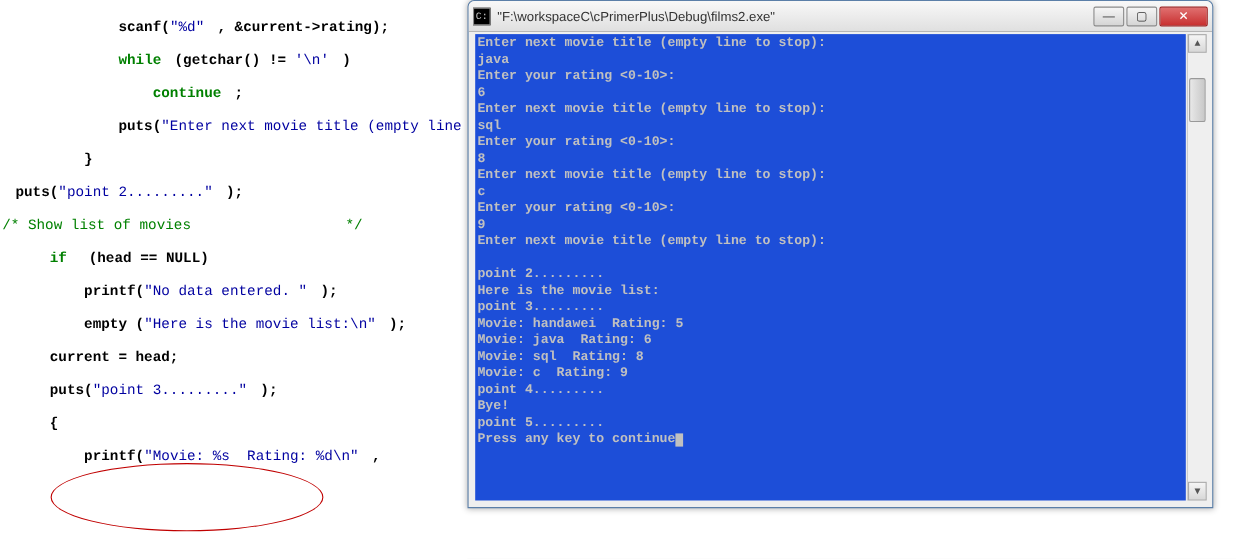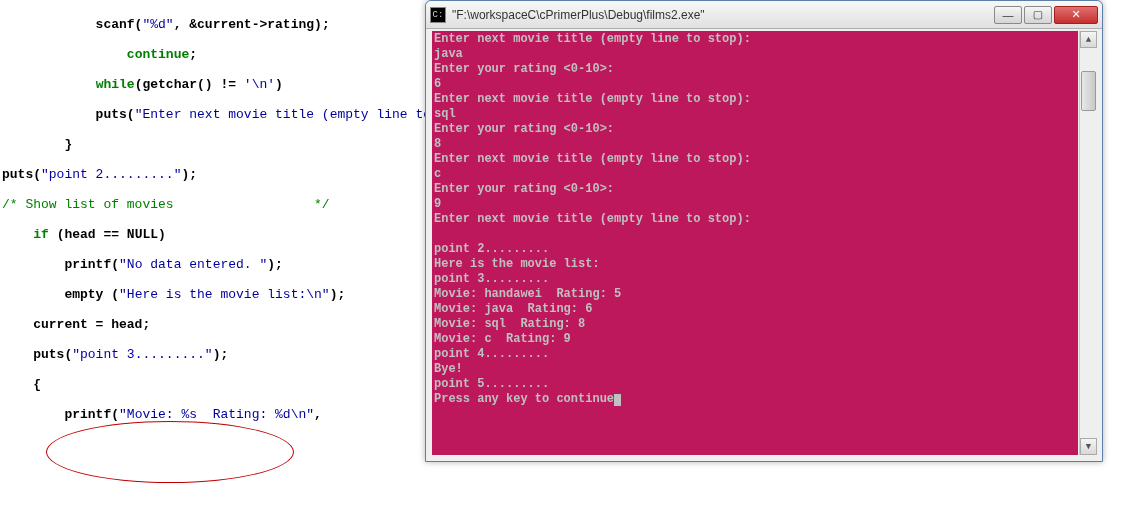--- a/index.html
+++ b/index.html
@@ -21,21 +21,21 @@
     background: #fff;
     padding: 2px 0 0 2px;
     line-height: 15px;
     white-space: pre;
     overflow: hidden;
   }
   .code-line { display: block; }
   .kw { color: #008000; font-weight: bold; }
   .cmt { color: #008000; text-align: right; }
   .str { color: #0000a0; }
-  .txt { color: #000; font-weight: bold; }
+  .txt { color: #000; font-weight: bold; margin-left: 12px; }
 
   .ellipse {
     position: absolute;
     left: 46px;
     top: 421px;
     width: 248px;
     height: 62px;
     border: 1px solid #c00000;
     border-radius: 50%;
     pointer-events: none;
@@ -98,21 +98,21 @@
     border-color: #a02020;
     color: #fff;
     width: 44px;
   }
   .console-body {
     position: absolute;
     left: 6px;
     top: 30px;
     right: 24px;
     bottom: 6px;
-    background: #be185d;
+    background: #1d4ed8;
     color: #c0c0c0;
     font-family: "Lucida Console", "Courier New", monospace;
     font-size: 12px;
     line-height: 15px;
     padding: 1px 2px;
     white-space: pre;
     overflow: hidden;
     font-weight: bold;
   }
   .vscroll {
@@ -151,22 +151,22 @@
     height: 12px;
     background: #c0c0c0;
     vertical-align: text-bottom;
   }
 </style>
 </head>
 <body>
 
 <div class="code-pane">
 <span class="code-line"><span class="txt">            scanf(</span><span class="str">"%d"</span><span class="txt">, &amp;current-&gt;rating);</span></span>
+<span class="code-line"><span class="txt">            </span><span class="kw">while</span><span class="txt">(getchar() != </span><span class="str">'\n'</span><span class="txt">)</span></span>
 <span class="code-line"><span class="txt">                </span><span class="kw">continue</span><span class="txt">;</span></span>
-<span class="code-line"><span class="txt">            </span><span class="kw">while</span><span class="txt">(getchar() != </span><span class="str">'\n'</span><span class="txt">)</span></span>
 <span class="code-line"><span class="txt">            puts(</span><span class="str">"Enter next movie title (empty line to</span><span class="txt"></span></span>
 <span class="code-line"><span class="txt">        }</span></span>
 <span class="code-line"><span class="txt">puts(</span><span class="str">"point 2........."</span><span class="txt">);</span></span>
 <span class="code-line"><span class="cmt">/* Show list of movies                  */</span></span>
 <span class="code-line"><span class="txt">    </span><span class="kw">if</span><span class="txt"> (head == NULL)</span></span>
 <span class="code-line"><span class="txt">        printf(</span><span class="str">"No data entered. "</span><span class="txt">);</span></span>
 <span class="code-line"><span class="txt">        empty (</span><span class="str">"Here is the movie list:\n"</span><span class="txt">);</span></span>
 <span class="code-line"><span class="txt">    current = head;</span></span>
 <span class="code-line"><span class="txt">    puts(</span><span class="str">"point 3........."</span><span class="txt">);</span></span>
 <span class="code-line"><span class="txt">    {</span></span>

